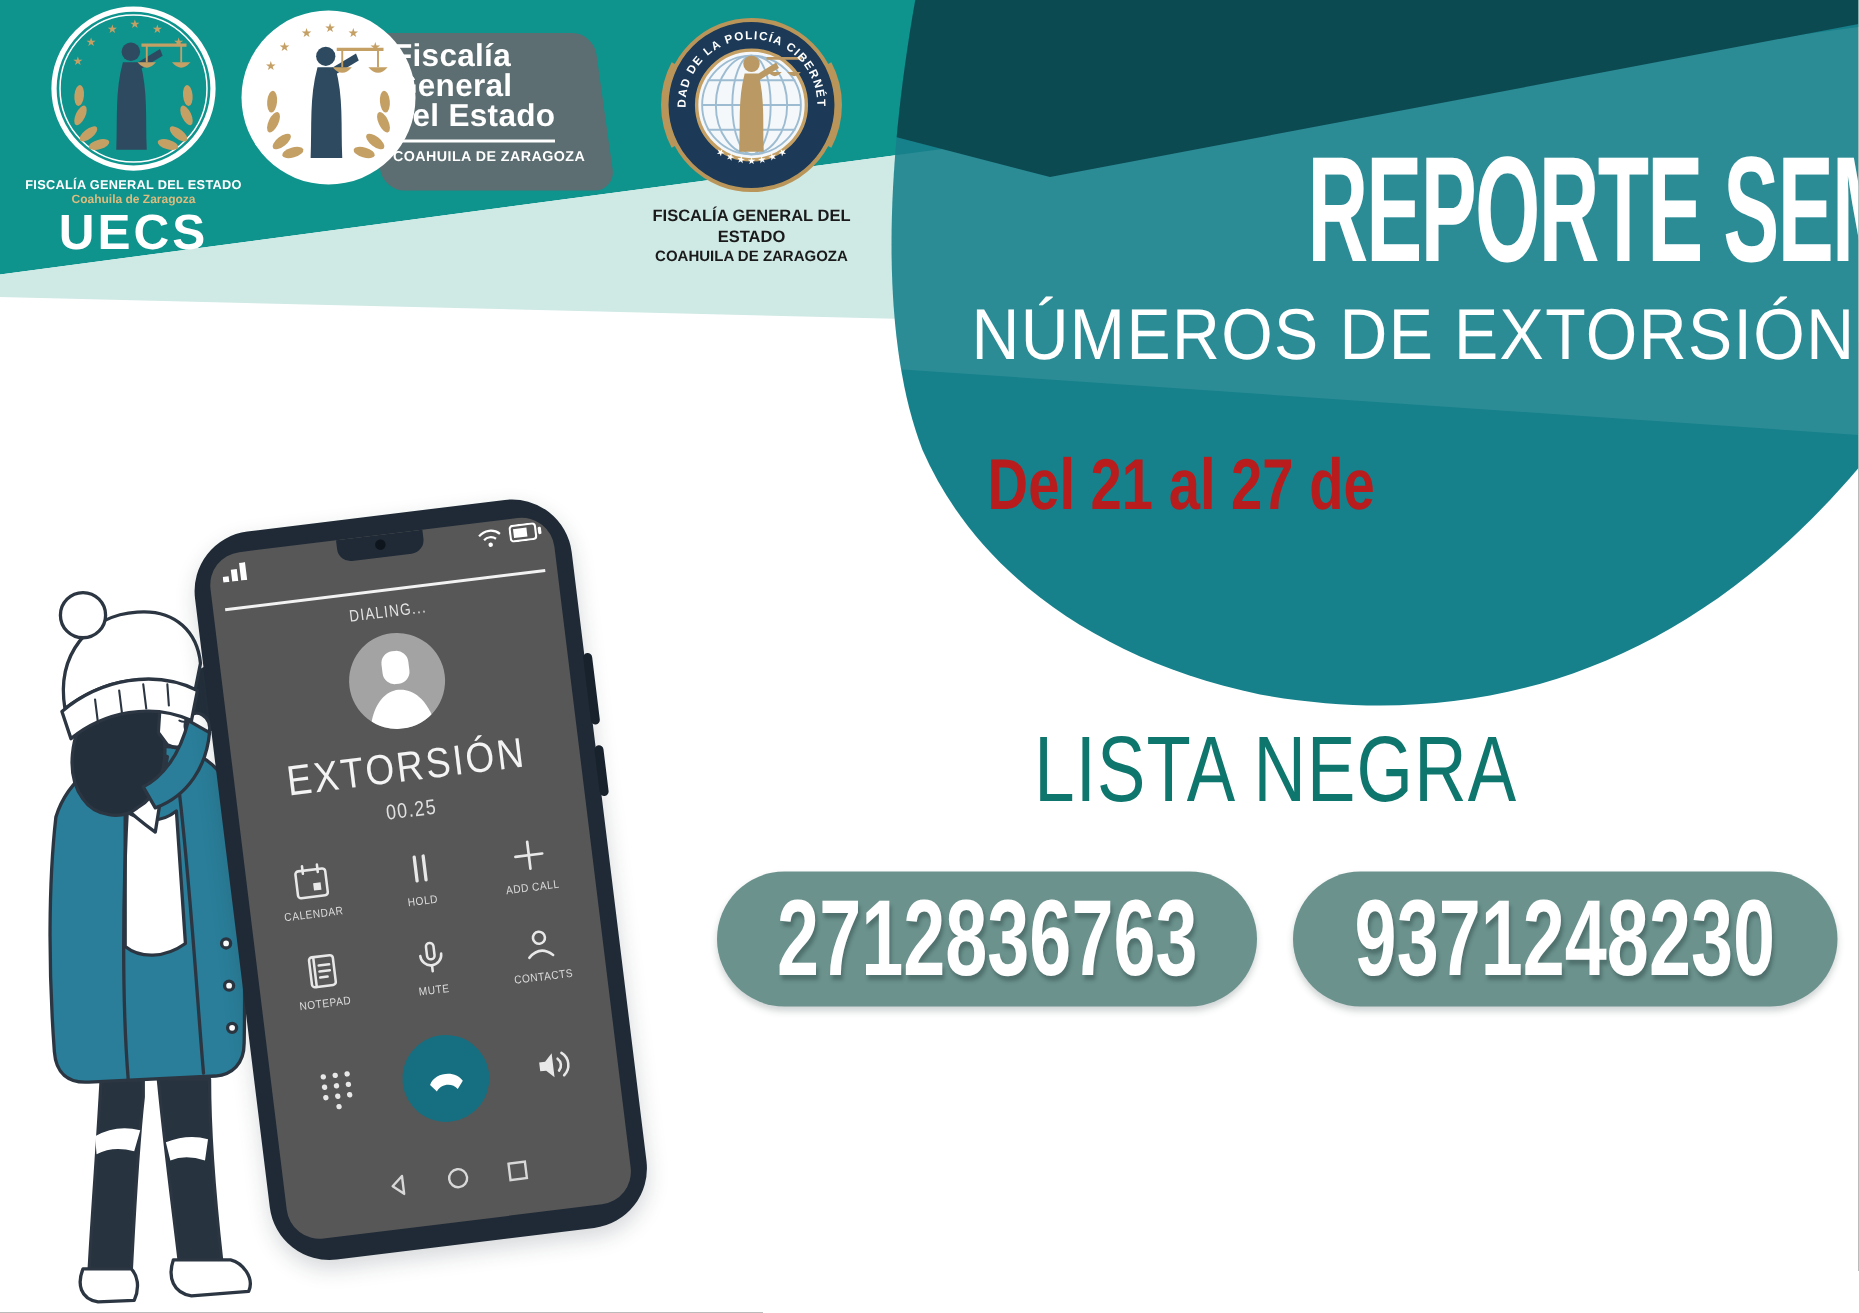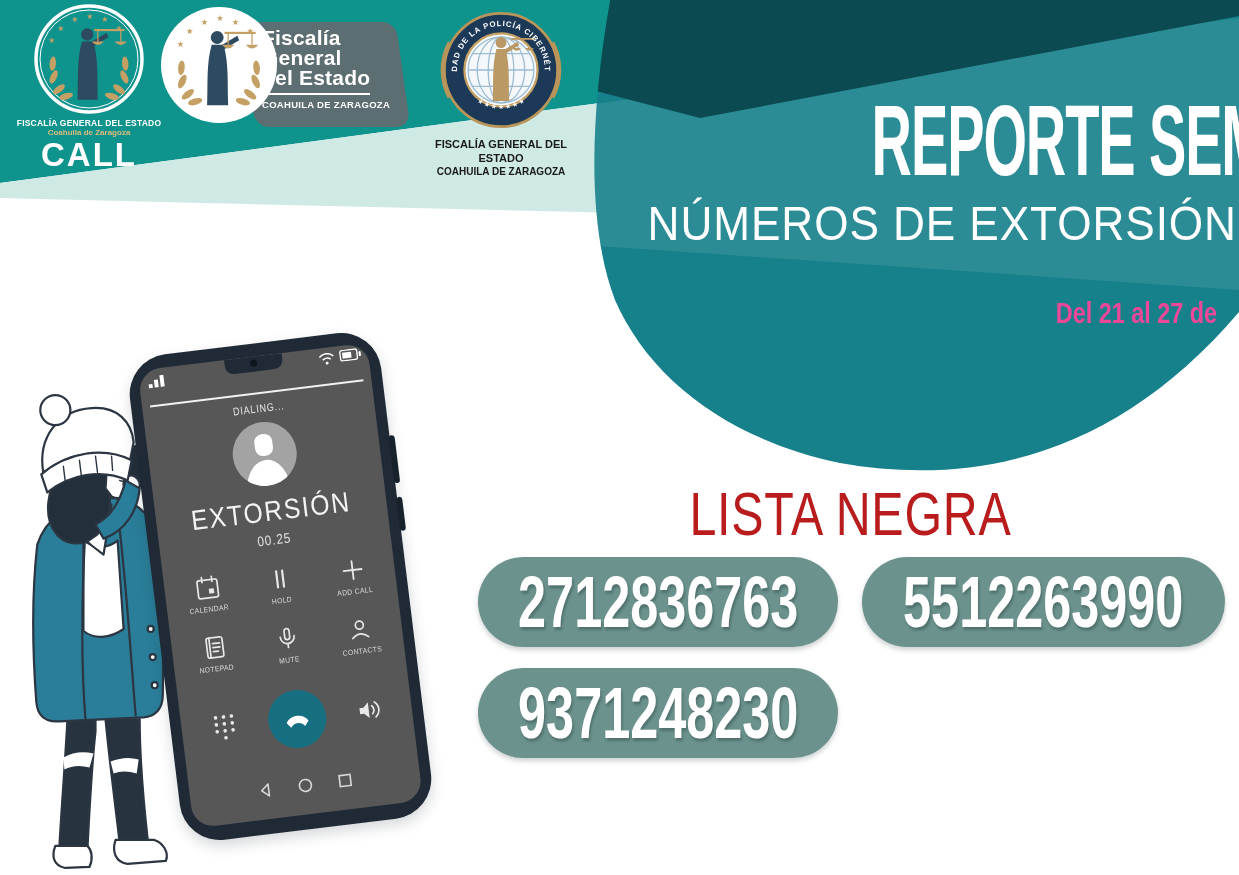--- a/index.html
+++ b/index.html
@@ -30,29 +30,29 @@
   .logo-cyber{left:428px;top:6px;width:146px;text-align:center;z-index:3;}
   .cyber-cap{font-size:11px;font-weight:bold;color:#1A1A1A;line-height:1.3;margin-top:3px;}
   .cyber-cap2{font-size:10px;font-weight:bold;color:#1A1A1A;}
 
   
   .banner{left:622px;top:94px;width:618px;text-align:center;color:#fff;z-index:2;}
   .b-t1{font-size:100px;font-weight:bold;line-height:.92;}
   .b-t1 .cond{transform:scaleX(.56);letter-spacing:-2px;}
   .b-t2{font-size:48px;font-weight:300;line-height:1;margin-top:14px;}
   .b-t2 .cond{transform:scaleX(.92);letter-spacing:1px;}
-  .b-dates{position:absolute;left:622px;top:296px;width:618px;text-align:right;color:#ec4899;
-           font-size:30px;font-weight:bold;line-height:1.16;z-index:2;}
+  .b-dates{position:absolute;left:622px;top:296px;width:618px;text-align:left;color:#b91c1c;
+           font-size:48px;font-weight:bold;line-height:1.16;z-index:2;}
   .b-dates .cond{transform:scaleX(.78);}
 
   
-  .lista-title{left:618px;top:478px;width:464px;text-align:center;color:#b91c1c;
+  .lista-title{left:618px;top:478px;width:464px;text-align:center;color:#0f766e;
                font-size:62px;font-weight:300;z-index:2;}
   .lista-title .cond{transform:scaleX(.78);letter-spacing:1px;}
-  .pill-grid{left:478px;top:557px;display:grid;grid-template-columns:360px 363px;
+  .pill-grid{left:478px;top:581px;display:grid;grid-template-columns:360px 363px;
              grid-auto-rows:90px;column-gap:24px;row-gap:21px;z-index:2;}
   .pill{background:#6B928D;border-radius:45px;display:flex;align-items:center;justify-content:center;
         box-shadow:0 3px 5px rgba(30,50,50,.22);}
   .pill .num{font-size:72px;font-weight:bold;color:#fff;transform:scaleX(.7);transform-origin:center;
              text-shadow:2px 3px 3px rgba(20,40,40,.3);white-space:nowrap;}
 
   
   .phone{left:154px;top:342px;width:253px;height:489px;background:#1F2A36;border-radius:40px;
          transform:rotate(-7deg);z-index:4;box-shadow:0 6px 14px rgba(30,40,50,.18);}
   .sbtn{position:absolute;background:#18222C;border-radius:3px;width:6px;right:-5px;}
@@ -146,21 +146,21 @@
   </svg>
 
   <div class="abs logo-uecs">
     <svg width="150" height="114" viewBox="0 0 150 114">
       <circle cx="75" cy="57" r="53" fill="none" stroke="#FFFFFF" stroke-width="3.5"></circle>
       <circle cx="75" cy="57" r="49" fill="none" stroke="#FFFFFF" stroke-width="1"></circle>
       <use href="#jfig" x="22" y="6" width="106" height="106"></use>
     </svg>
     <div class="l-cap1">FISCALÍA GENERAL DEL ESTADO</div>
     <div class="l-cap2">Coahuila de Zaragoza</div>
-    <div class="l-acr">CALL</div>
+    <div class="l-acr">UECS</div>
   </div>
 
   <div class="abs logo-fis">
     <div class="fis-badge"></div>
     <div class="fis-badge-inner">
       <div class="fn">Fiscalía</div>
       <div class="fn">General</div>
       <div class="fn">del Estado</div>
       <div class="fis-div"></div>
       <div class="fis-sub">COAHUILA DE ZARAGOZA</div>
@@ -219,23 +219,20 @@
   </div>
 
   <div class="abs lista-title">
     <span class="cond">LISTA NEGRA</span>
   </div>
   <div class="abs pill-grid">
     <div class="pill">
         <span class="num">2712836763</span>
       </div>
     <div class="pill">
-        <span class="num">5512263990</span>
-      </div>
-    <div class="pill">
         <span class="num">9371248230</span>
       </div>
   </div>
 
   <svg class="abs woman" width="178" height="487" viewBox="0 0 175 485">
     <g stroke="#2B3642" stroke-width="2.2" stroke-linejoin="round" stroke-linecap="round">
 
       <path d="M 60 331 C 58 370 54 420 52 458 L 80 458 C 82 420 84 378 88 342 L 88 331 Z" fill="#27333F"></path>
       <path d="M 98 330 C 102 372 108 418 112 452 L 140 450 C 136 414 132 372 132 330 Z" fill="#27333F"></path>
 

